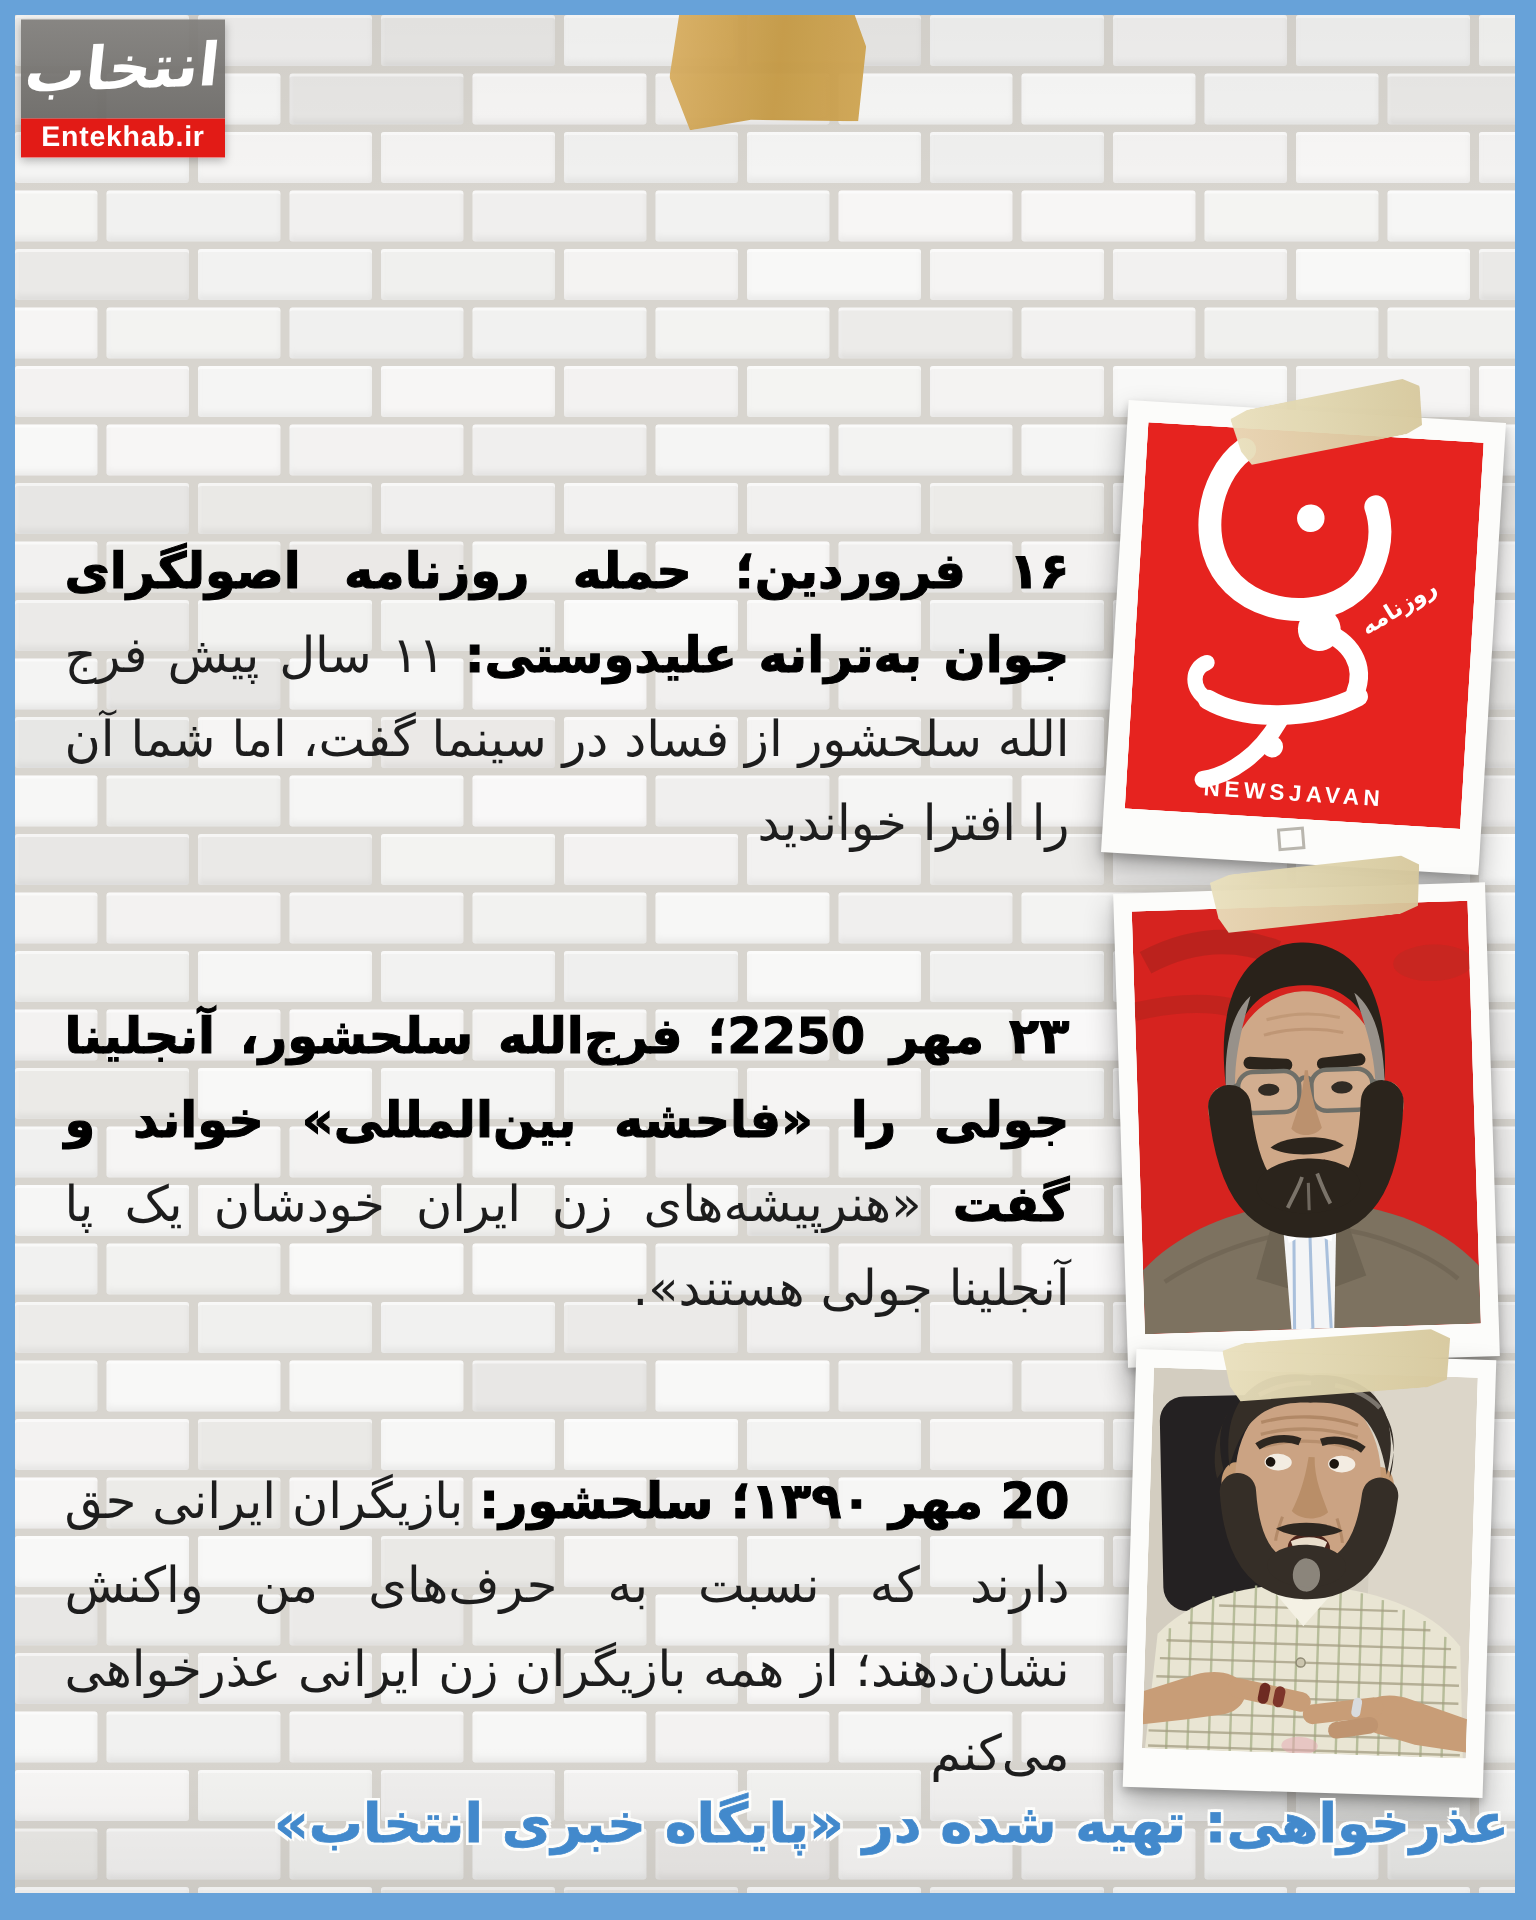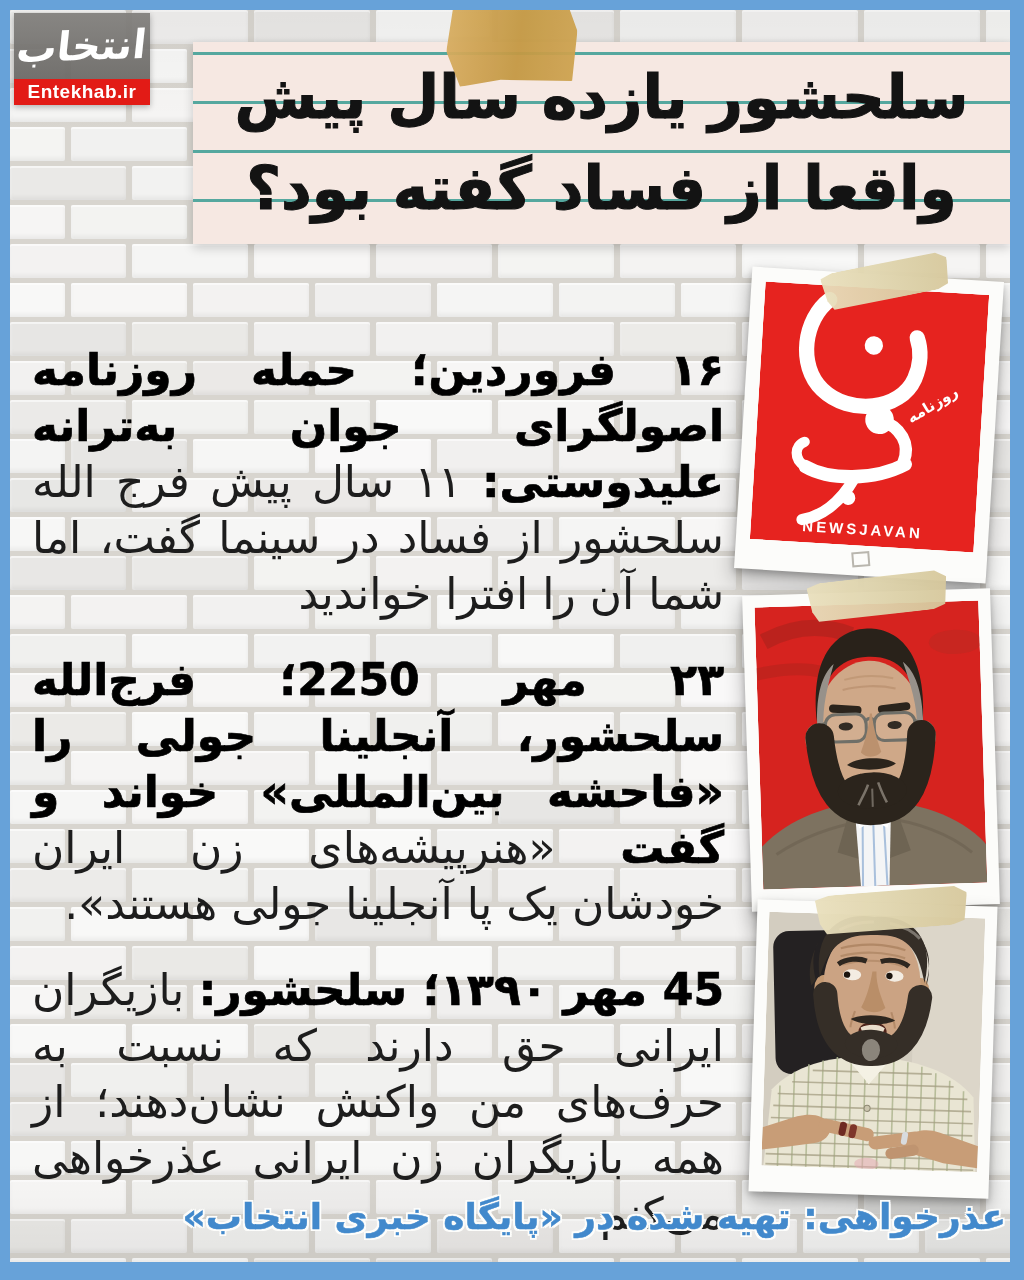--- a/index.html
+++ b/index.html
@@ -40,22 +40,22 @@
               background:linear-gradient(100deg,#d8ae62,#c49843 55%,#cfa552);
               clip-path:polygon(7% 0,55% 6%,93% 0,100% 38%,94% 100%,40% 94%,9% 100%,0 55%);}
   .tape-photo{background:linear-gradient(95deg,#e9e0bd,#d6c89c);
               clip-path:polygon(0 10%,10% 0,92% 4%,100% 22%,97% 90%,88% 100%,6% 96%,2% 70%);}
   .tape-p1{left:812px;top:252px;width:128px;height:38px;transform:rotate(-12deg);}
   .tape-p2{left:798px;top:566px;width:140px;height:40px;transform:rotate(-7deg);}
   .tape-p3{left:806px;top:880px;width:152px;height:40px;transform:rotate(-5deg);}
 
   
   .sec{position:absolute;left:18px;width:700px;z-index:3;}
-  .sec p{margin:4px;direction:rtl;text-align:justify;text-align-last:right;
-         font-size:44px;line-height:56px;color:#1d1d1d;}
+  .sec p{margin:15px;direction:rtl;text-align:justify;text-align-last:right;
+         font-size:33px;line-height:56px;color:#1d1d1d;}
   .lead{font-weight:bold;color:#000;-webkit-text-stroke:.7px #000;}
   .sec-1{top:328px;} .sec-2{top:638px;} .sec-3{top:948px;}
 
   
   .photo{position:absolute;background:#fcfcfa;box-sizing:border-box;z-index:2;
          box-shadow:0 10px 20px rgba(0,0,0,.3),0 3px 6px rgba(0,0,0,.2);}
   .photo-1{left:733px;top:264px;width:252px;height:302px;padding:14px 14px 30px;transform:rotate(3.5deg);}
   .photo-2{left:737px;top:582px;width:248px;height:316px;padding:12px 12px 22px;transform:rotate(-1.8deg);}
   .photo-3{left:743px;top:893px;width:240px;height:292px;padding:12px 12px 26px;transform:rotate(1.8deg);}
   .photo-inner{position:relative;width:100%;height:100%;overflow:hidden;}
@@ -380,24 +380,20 @@
       </div>
     <div class="wall-shade"></div>
 
     <div class="logo">
       <div class="logo-fa">
           <span>انتخاب</span>
         </div>
       <div class="logo-en">Entekhab.ir</div>
     </div>
 
-    <div class="title-card">
-      <div class="title-line">سلحشور یازده سال پیش</div>
-      <div class="title-line">واقعا از فساد گفته بود؟</div>
-    </div>
     <div class="tape tape-title"></div>
 
     <div class="sec sec-1">
       <p><b class="lead">۱۶ فروردین؛ حمله روزنامه اصولگرای جوان به‌ترانه علیدوستی:</b> <span class="body-text">۱۱ سال پیش فرج الله سلحشور از فساد در سینما گفت، اما شما آن را افترا خواندید</span></p>
     </div>
     <div class="photo photo-1">
       <div class="photo-inner" aria-label="جوان">
         <svg viewBox="0 0 220 252" preserveAspectRatio="none">
           <rect width="220" height="252" fill="#e6231f"></rect>
           <path d="M64,14 C40,34 36,80 62,102 C90,126 140,118 152,86 C157,72 157,58 152,46" stroke="#fff" stroke-width="15" fill="none" stroke-linecap="round"></path>
@@ -461,21 +457,21 @@
           <ellipse cx="110" cy="184" rx="34" ry="18" fill="#2b241c"></ellipse>
           <path d="M96,198 C100,190 104,184 106,178" stroke="#8e877d" stroke-width="2.5" fill="none" opacity="0.8"></path>
           <path d="M124,196 C120,188 118,182 116,176" stroke="#8e877d" stroke-width="2.5" fill="none" opacity="0.8"></path>
           <path d="M110,200 L110,182" stroke="#8e877d" stroke-width="2" opacity="0.7"></path>
         </svg>
       </div>
     </div>
     <div class="tape tape-photo tape-p2"></div>
 
     <div class="sec sec-3">
-      <p><b class="lead">45 مهر ۱۳۹۰؛ سلحشور:</b> <span class="body-text">بازیگران ایرانی حق دارند که نسبت به حرف‌های من واکنش نشان‌دهند؛ از همه بازیگران زن ایرانی عذرخواهی می‌کنم</span></p>
+      <p><b class="lead">20 مهر ۱۳۹۰؛ سلحشور:</b> <span class="body-text">بازیگران ایرانی حق دارند که نسبت به حرف‌های من واکنش نشان‌دهند؛ از همه بازیگران زن ایرانی عذرخواهی می‌کنم</span></p>
     </div>
     <div class="photo photo-3">
       <div class="photo-inner">
         <svg viewBox="0 0 214 252" preserveAspectRatio="none">
           <rect width="214" height="252" fill="#d3cdc0"></rect>
           <rect x="146" width="68" height="252" fill="#dcd6c9"></rect>
           <g transform="rotate(-3 70 90)">
             <rect x="8" y="16" width="116" height="142" rx="16" fill="#242122"></rect>
             <rect x="116" y="70" width="26" height="70" rx="10" fill="#2e2b2c"></rect>
           </g>

